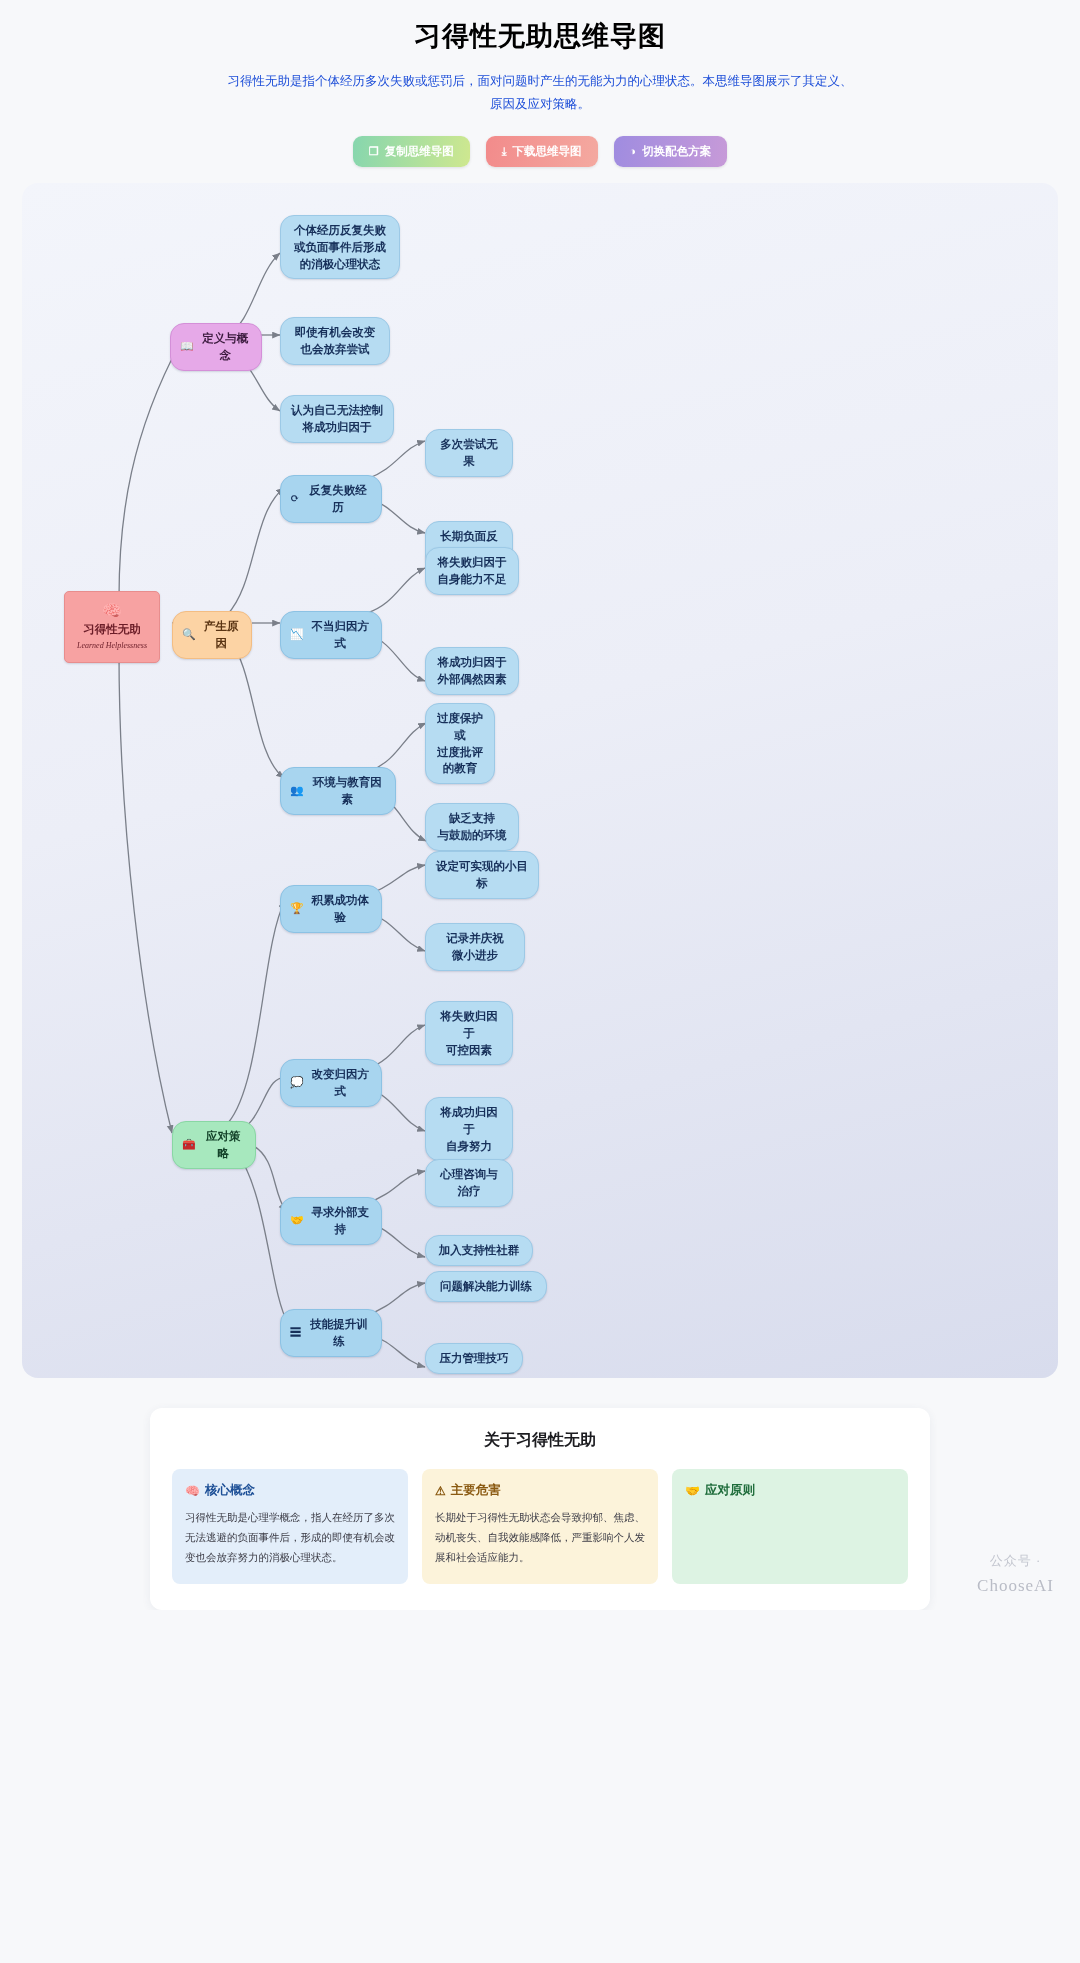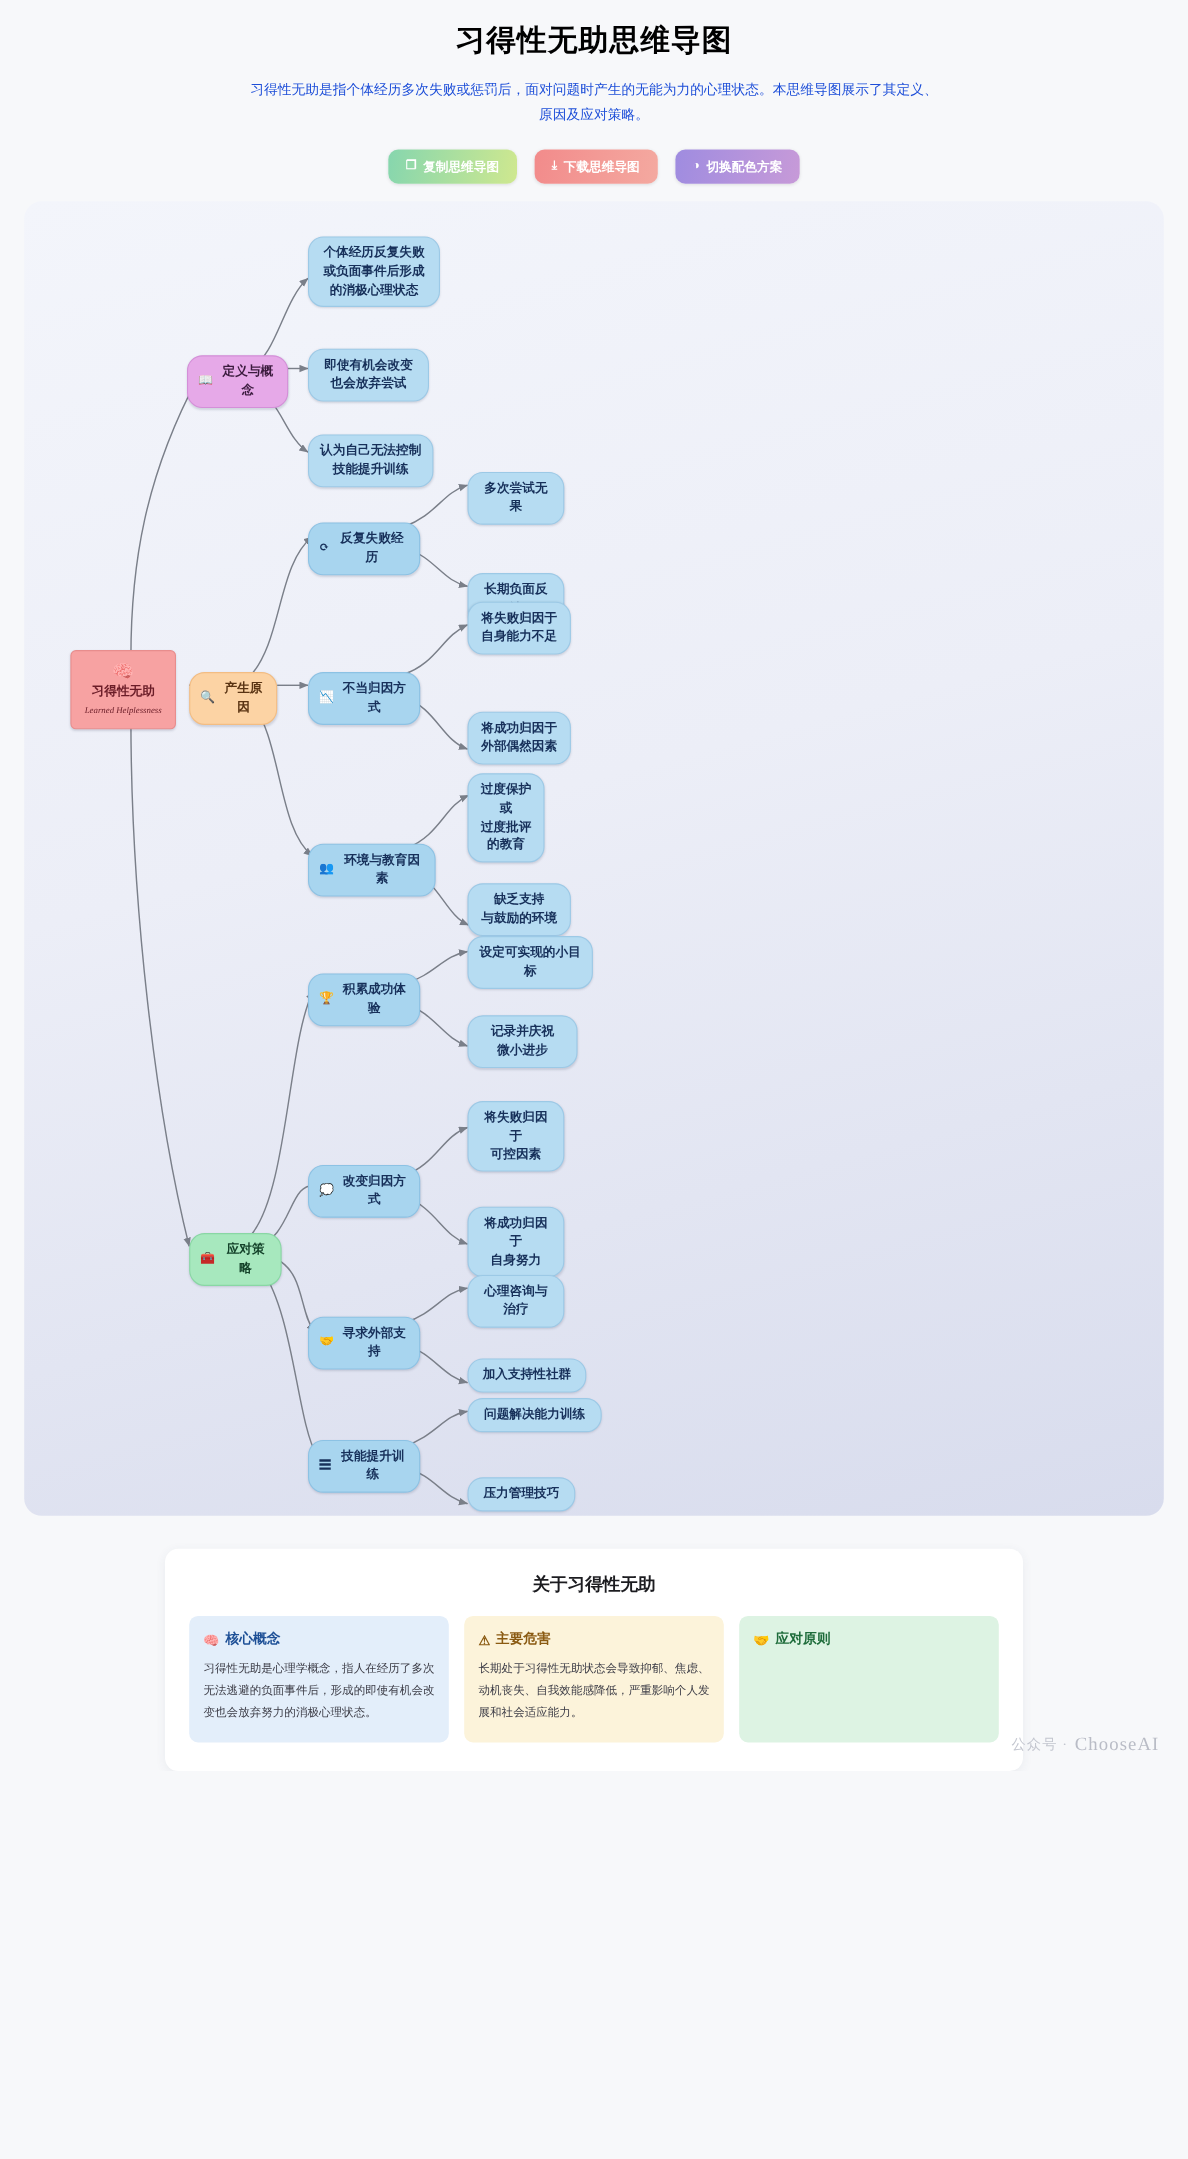--- a/index.html
+++ b/index.html
@@ -146,21 +146,21 @@
   .ic-body { font-size: 10.5px; line-height: 1.9; color: #3c3c46; }
 
   
   .watermark {
     position: absolute;
     right: 26px;
     bottom: 14px;
     font-size: 17px;
     color: #b9bcc6;
     letter-spacing: 1px;
-    display: flex; align-items: center; gap: 6px;
+    display: flex; align-items: center; gap: 6px; flex-direction: column;
   }
   .watermark .wm-sub { font-size: 13px; color: #c3c6cf; }
 </style>
 </head>
 <body>
 
 <div class="page">
 
   <div class="header">
     <div class="page-title">习得性无助思维导图</div>
@@ -241,21 +241,21 @@
       <div class="node n-purple" style="left:148px; top:140px; width:92px;">
         <span class="ni">📖</span>
         <span>定义与概念</span>
       </div>
       <div class="node n-leaf" style="left:258px; top:32px; width:120px;">个体经历反复失败
 或负面事件后形成
 的消极心理状态</div>
       <div class="node n-leaf" style="left:258px; top:134px; width:110px;">即使有机会改变
 也会放弃尝试</div>
       <div class="node n-leaf" style="left:258px; top:212px; width:114px;">认为自己无法控制
-技能提升训练</div>
+将成功归因于</div>
 
       <div class="node n-orange" style="left:150px; top:428px; width:80px;">
         <span class="ni">🔍</span>
         <span>产生原因</span>
       </div>
 
       <div class="node n-blue" style="left:258px; top:292px; width:102px;">
         <span class="ni">⟳</span>
         <span>反复失败经历</span>
       </div>

